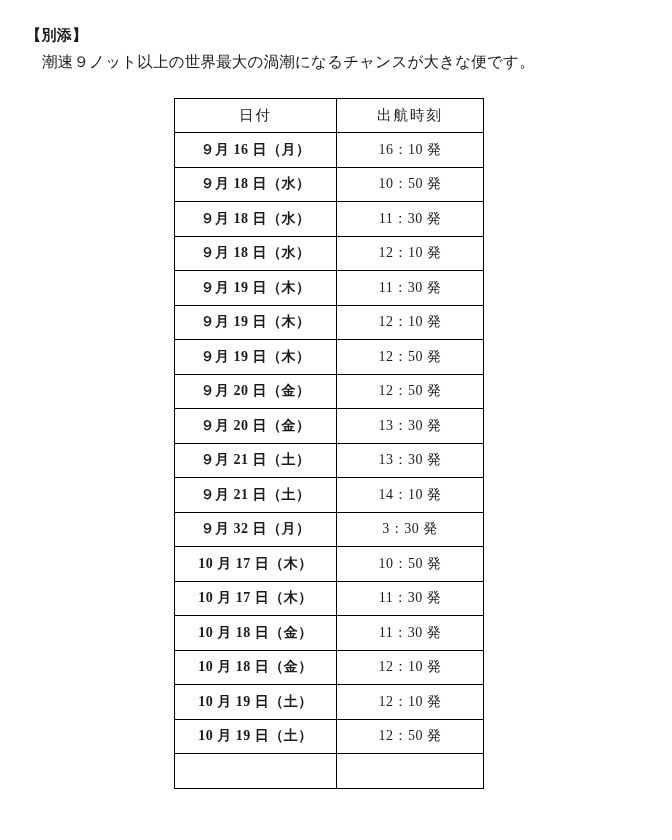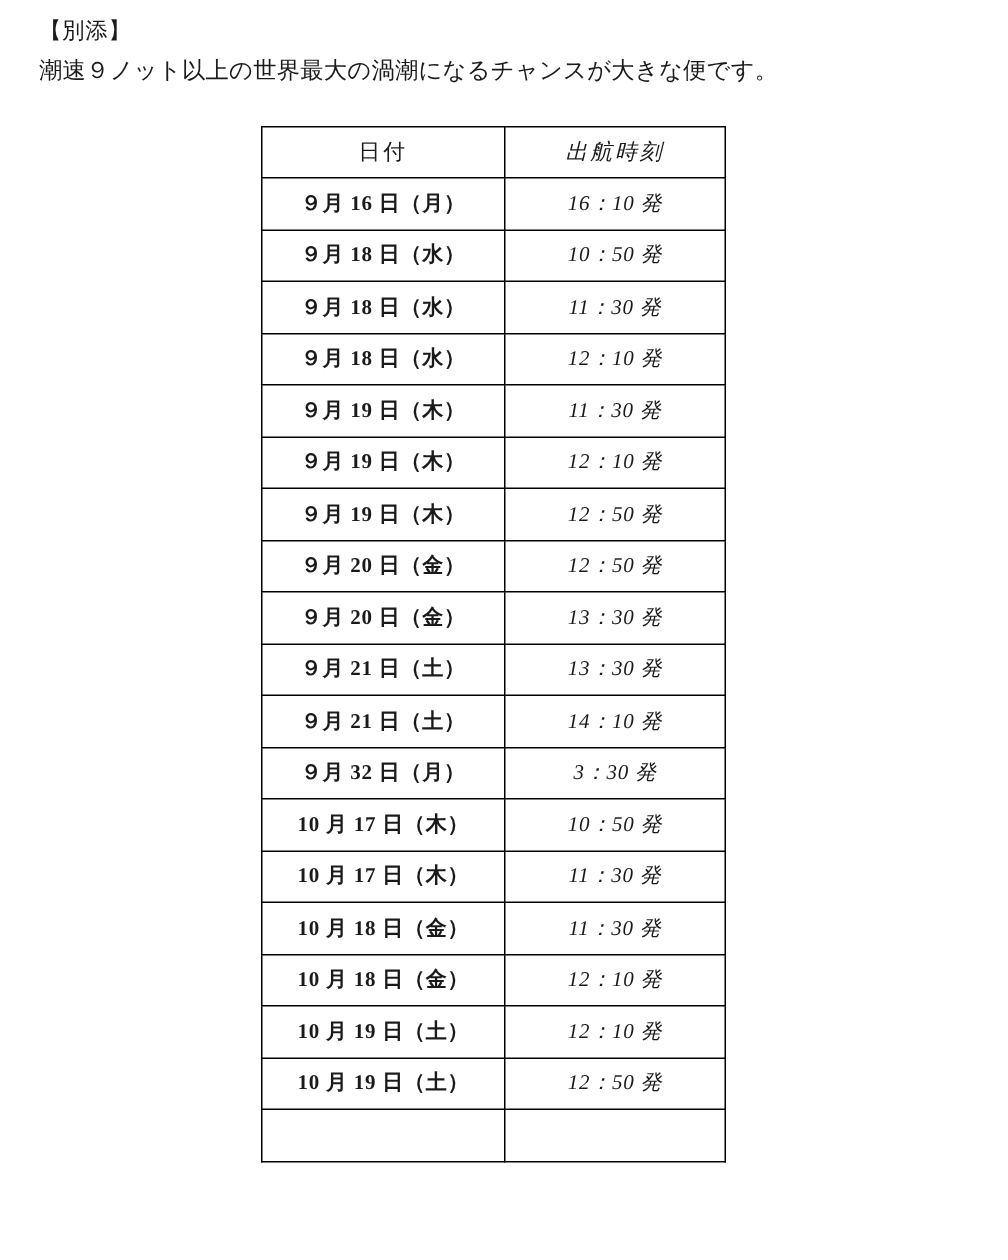--- a/index.html
+++ b/index.html
@@ -19,31 +19,33 @@
     width: 672px;
     height: 840px;
     box-sizing: border-box;
     padding: 10px 26px 0 26px;
     position: relative;
   }
   .doc-heading {
     font-size: 15px;
     line-height: 1.5;
     letter-spacing: 0.4px;
-    margin: 0 0 2px 0;
+    margin: 14px 0 2px 0;
+    font-weight: bold;
   }
   .intro {
     font-size: 15.5px;
     line-height: 1.62;
     letter-spacing: 0.2px;
     margin: 0;
   }
   .intro .line {
     display: block;
     white-space: nowrap;
+    margin-left: 16px;
   }
   .table-wrap {
     margin-top: 24px;
     display: flex;
     justify-content: flex-start;
     padding-left: 148px;
   }
   table.schedule {
     border-collapse: collapse;
     table-layout: fixed;
@@ -58,21 +60,20 @@
     height: 33.5px;
     letter-spacing: 0.5px;
     font-weight: normal;
   }
   table.schedule th {
     width: 161px;
   }
   table.schedule th.col-time,
   table.schedule td.col-time {
     width: 146px;
-    font-style: italic;
   }
   table.schedule td.col-date {
     width: 161px;
     font-weight: bold;
   }
   .hdr-cell {
     font-size: 14.5px;
     letter-spacing: 2px;
   }
   .cell-text {

